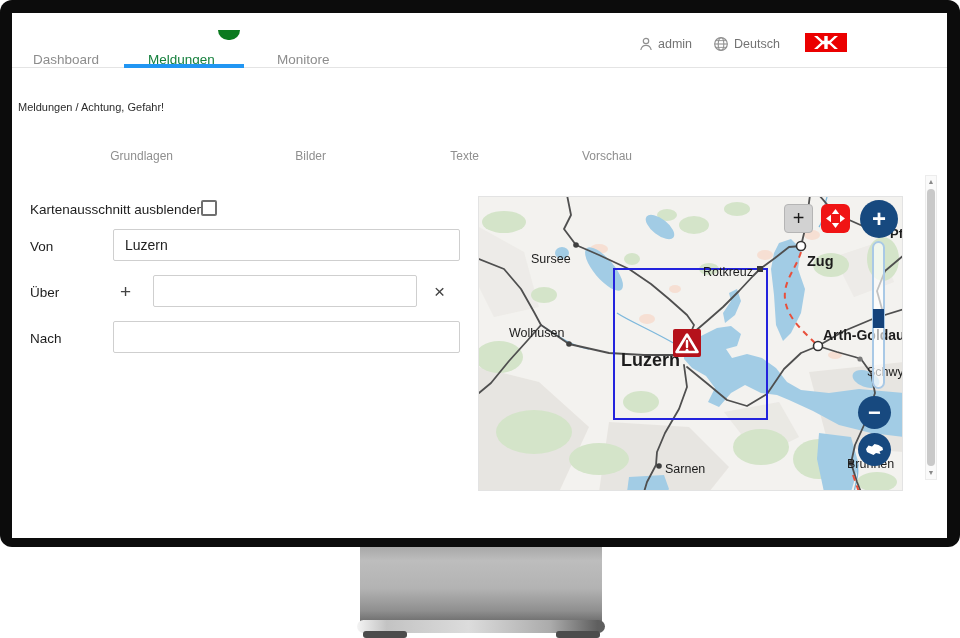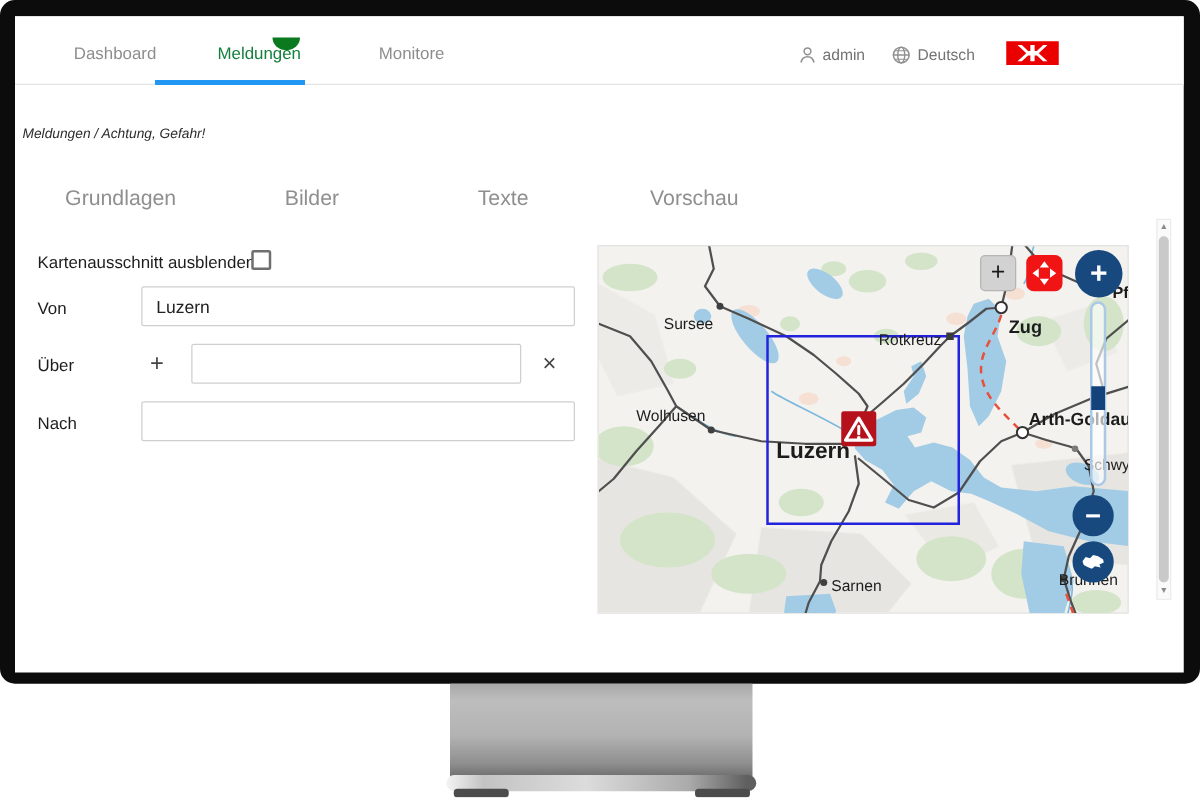--- a/index.html
+++ b/index.html
@@ -13,34 +13,34 @@
   .stand-base { position:absolute; left:357px; top:620px; width:248px; height:13px; border-radius:7px;
     background:linear-gradient(90deg,#f4f4f4 0%,#c3c3c3 12%,#dcdcdc 45%,#ababab 78%,#5f5f5f 97%); }
   .foot { position:absolute; top:631px; height:7px; width:44px; background:#4c4c4c; border-radius:3px; }
   .foot.left { left:363px; } .foot.right { left:556px; }
 
   
   .screen { position:absolute; left:12px; top:13px; width:935px; height:525px; background:#ffffff; overflow:hidden; }
 
   
   .topnav { position:absolute; left:0; top:0; width:935px; height:55px; background:#fff; border-bottom:1px solid #e4e4e4; }
-  .nav-item { position:absolute; top:22px; font-size:13.5px; color:#8d8d8d; cursor:pointer;margin-left:26px; }
+  .nav-item { position:absolute; top:39px; font-size:13.5px; color:#8d8d8d; cursor:pointer; }
   .nav-item.active { color:#15803d; }
   .nav-underline { position:absolute; left:112px; top:51px; width:120px; height:4px; background:#2196f3; }
   .nav-badge { position:absolute; left:206px; top:17px; width:22px; height:10px; background:#0b7a1f; border-radius:0 0 11px 11px; }
   .nav-right-item { position:absolute; top:24px; font-size:12.5px; color:#737373; }
   .nav-icon { position:absolute; top:23px; width:16px; height:16px; }
   .sbb-box { position:absolute; left:793px; top:20px; width:42px; height:19px; background:#eb0000; }
   .sbb-text { position:absolute; left:841px; top:20px; font-size:15px; font-weight:bold; color:#111; letter-spacing:.3px; }
 
-  .breadcrumb { position:absolute; left:6px; top:88px; font-size:11px; color:#2b2b2b;font-style:italic; }
+  .breadcrumb { position:absolute; left:6px; top:88px; font-size:11px; color:#2b2b2b; }
 
   
   .tabs { position:absolute; left:8px; top:127px; width:918px; height:33px; display:grid; grid-template-columns:repeat(6,1fr); }
-  .tab { position:relative; text-align:center; font-size:17px; color:#8f8f8f; padding-top:9px; cursor:pointer; }
+  .tab { position:relative; text-align:right; font-size:12px; color:#8f8f8f; padding-top:9px; cursor:pointer; }
   .tab.active { color:#2f2f2f; }
   .tab.active .tab-underline { position:absolute; left:50%; transform:translateX(-50%); bottom:0; width:150px; height:4px; background:#2196f3; }
 
   
   .form-label { position:absolute; font-size:13.5px; color:#1d1d1d; }
   .checkbox { position:absolute; left:189px; top:187px; width:16px; height:16px; border:2px solid #6f6f6f; border-radius:2px; background:#fff; cursor:pointer; }
   .text-input { position:absolute; height:32px; border:1px solid #cfcfcf; border-radius:2px; font-family:"Liberation Sans",sans-serif; font-size:14px; color:#222; padding:0 11px; background:#fff; outline:none; }
   .icon-btn { position:absolute; font-size:19px; color:#444; cursor:pointer; line-height:1; }
 
   

